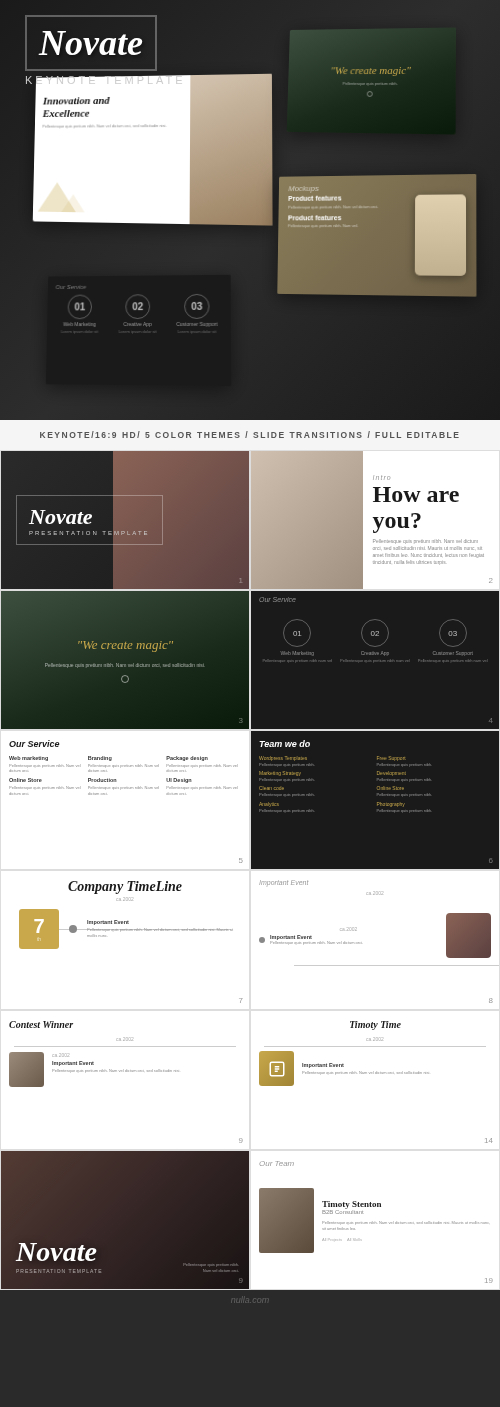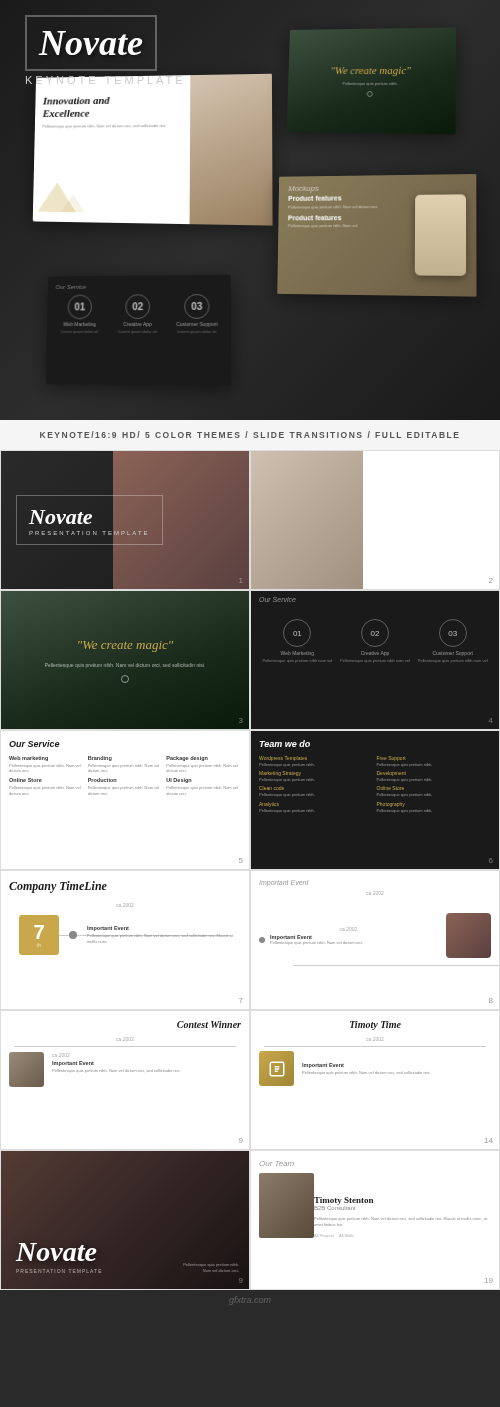--- a/index.html
+++ b/index.html
@@ -401,27 +401,27 @@
 
     
     .slide-7 {
       background: #fff;
       height: 140px;
       padding: 8px;
       overflow: hidden;
     }
 
     .slide-7-title {
-      font-size: 12px;
+      font-size: 14px;
       color: #1a1a1a;
       font-style: italic;
       font-family: Georgia, serif;
       font-weight: bold;
-      margin-bottom: 8px;
-      text-align: left;
+      margin-bottom: 1px;
+      text-align: center;
     }
 
     .timeline-container {
       position: relative;
       padding: 5px 0;
     }
 
     .timeline-line {
       position: absolute;
       top: 50%;
@@ -525,21 +525,21 @@
       overflow: hidden;
     }
 
     .slide-9-title {
       font-size: 10px;
       color: #1a1a1a;
       font-style: italic;
       font-family: Georgia, serif;
       font-weight: bold;
       margin-bottom: 6px;
-      text-align: right;
+      text-align: left;
     }
 
     .timeline2-row {
       display: flex;
       align-items: flex-start;
       gap: 8px;
       margin-top: 5px;
     }
 
     .timeline2-photo {
@@ -633,27 +633,27 @@
       background: #fff;
       height: 140px;
       padding: 8px;
       overflow: hidden;
     }
 
     .slide-12-title {
       font-size: 8px;
       color: #999;
       font-style: italic;
-      margin-bottom: 5px;
+      margin-bottom: 20px;
     }
 
     .team-row {
       display: flex;
-      gap: 0;
-      align-items: flex-end;
+      gap: 8px;
+      align-items: center;
     }
 
     .team-photo {
       width: 55px;
       height: 65px;
       background: linear-gradient(135deg, #8B7B6B, #5a4a3a);
       border-radius: 2px;
       flex-shrink: 0;
     }
 
@@ -804,20 +804,25 @@
         <div class="slide-1-sub">PRESENTATION TEMPLATE</div>
       </div>
     </div>
     <div class="slide-number" style="color:rgba(255,255,255,0.4);">1</div>
   </div>
 
   <div class="slide-preview slide-2">
     <div class="slide-2-left">
       <div style="position:absolute; top:0; left:0; right:0; bottom:0; background:linear-gradient(135deg,#d0c0b0 0%,#a09080 100%);"></div>
     </div>
+    <div class="slide-2-right">
+      <div class="slide-2-intro">Intro</div>
+      <div class="slide-2-title">How are you?</div>
+      <div class="slide-2-text">Pellentesque quis pretium nibh. Nam vel dictum orci, sed sollicitudin nisi. Mauris ut mollis nunc, sit amet finibus leo. Nunc tincidunt, lectus non feugiat tincidunt, nulla felis ultrices turpis.</div>
+    </div>
     <div class="slide-number">2</div>
   </div>
 
   <div class="slide-preview slide-3">
     <div class="slide-3-bg"></div>
     <div class="slide-3-content">
       <div class="slide-3-quote">"We create magic"</div>
       <div class="slide-3-text">Pellentesque quis pretium nibh. Nam vel dictum orci, sed sollicitudin nisi.</div>
       <div class="slide-3-dot"></div>
     </div>
@@ -1024,14 +1029,14 @@
           <div style="font-size:4px; color:#aaa;">All Skills</div>
         </div>
       </div>
     </div>
     <div class="slide-number">19</div>
   </div>
 
 </div>
 
 <div style="background:#2a2a2a; padding:5px; text-align:center;">
-  <div style="font-size:9px; color:rgba(255,255,255,0.25); font-style:italic;">gfxtra.com</div>
+  <div style="font-size:9px; color:rgba(255,255,255,0.25); font-style:italic;">nulla.com</div>
 </div>
 
 </body></html>

